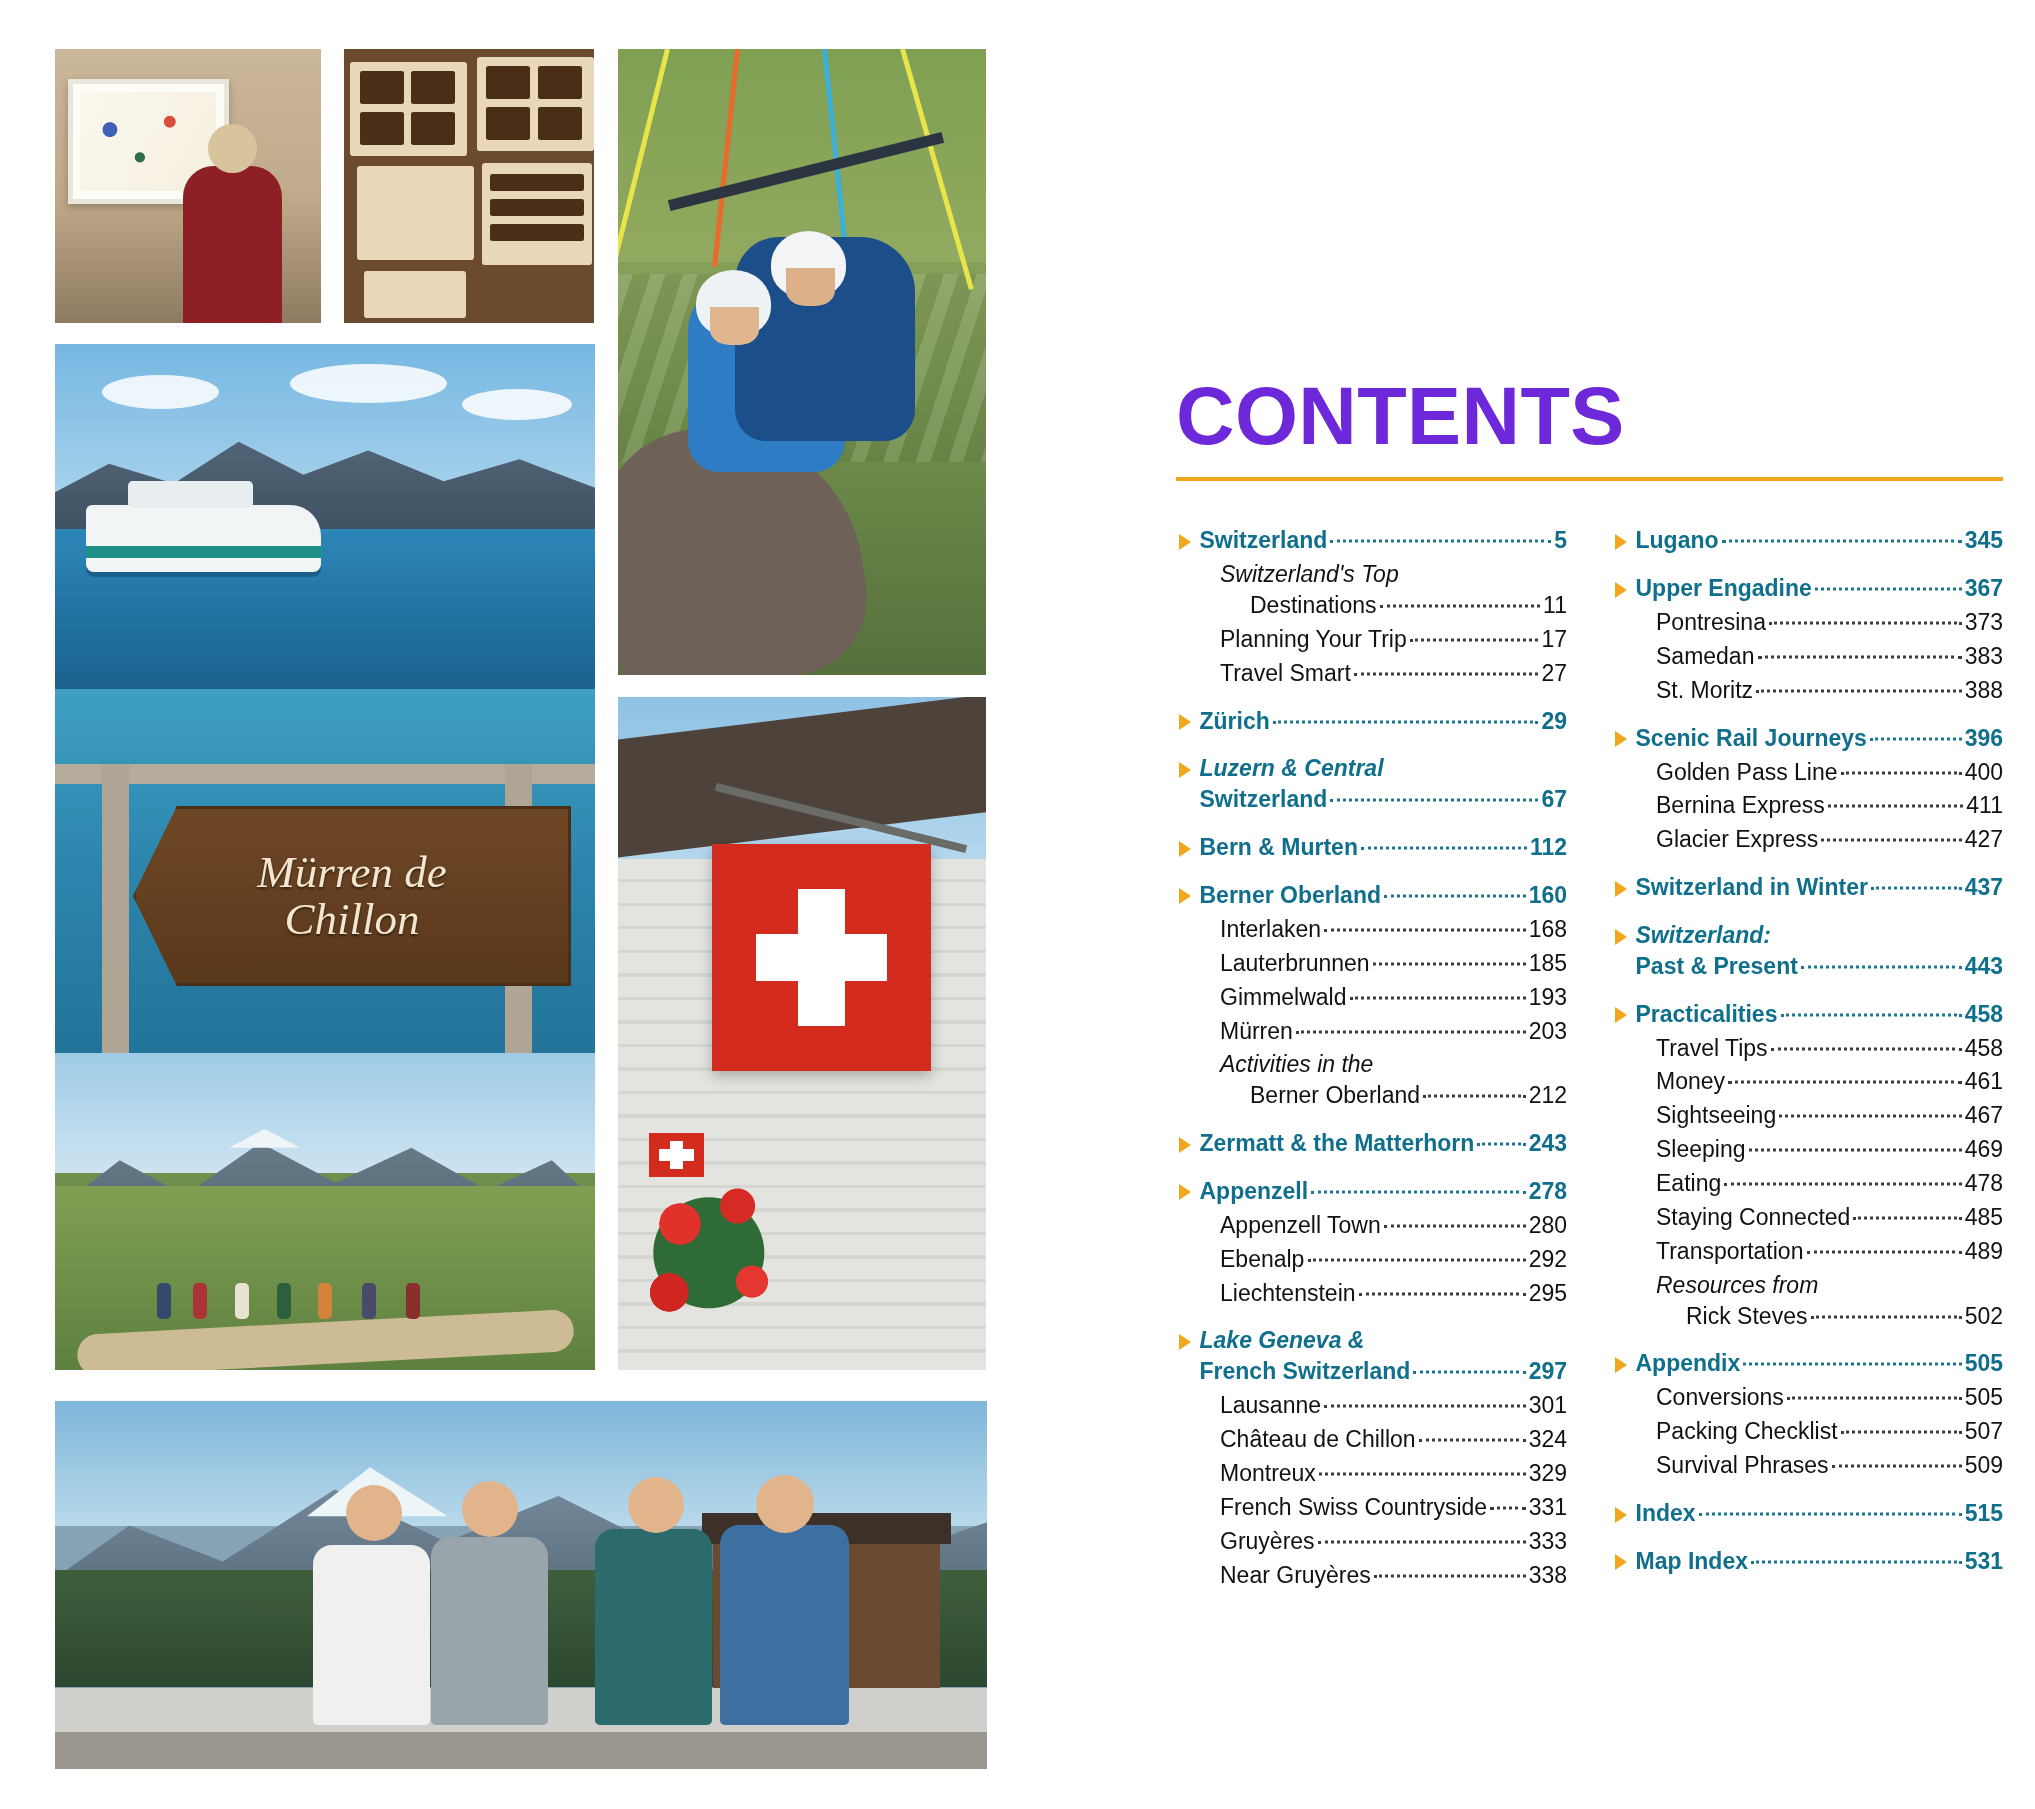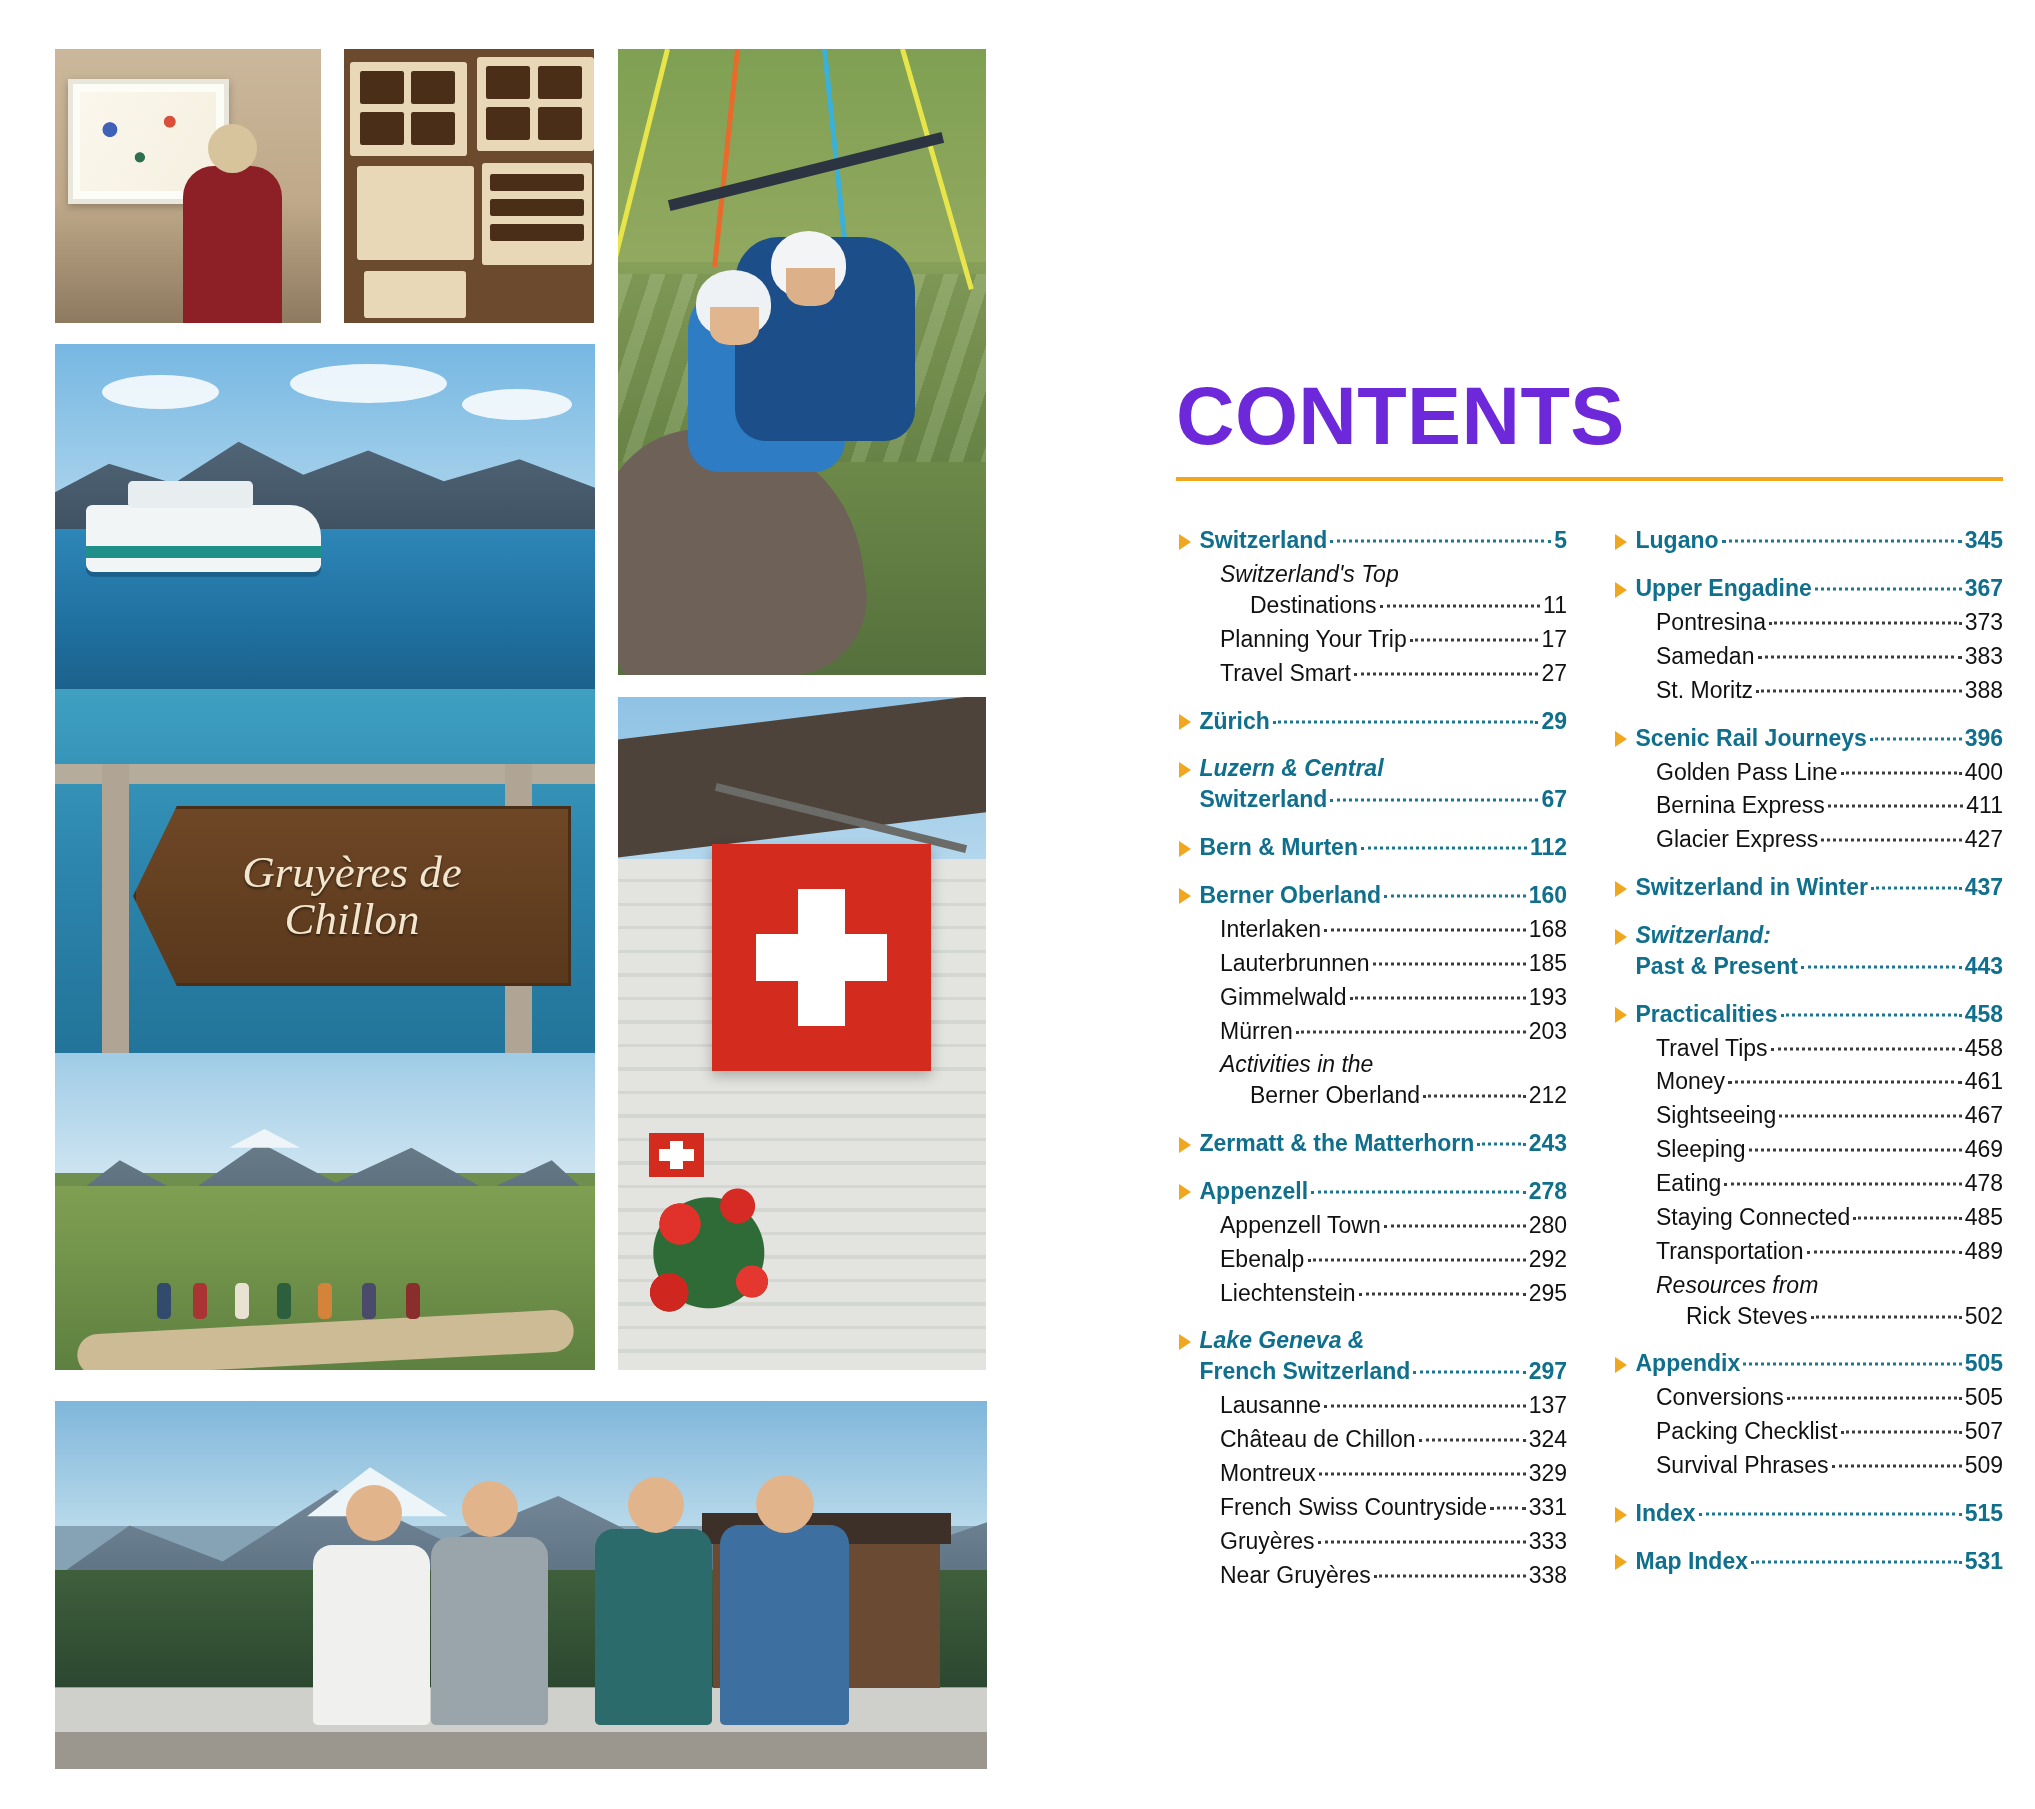--- a/index.html
+++ b/index.html
@@ -260,21 +260,21 @@
           <div class="stripe"></div>
         </div>
     </div>
 
     <div class="photo p-sign">
       <div class="bg"></div>
       <div class="rail"></div>
       <div class="post" style="left:47px;"></div>
       <div class="post" style="right:63px;"></div>
       <div class="plank">
-        <div>Gruyères de</div>
+        <div>Mürren de</div>
         <div>Chillon</div>
       </div>
     </div>
 
     <div class="photo p-hike">
       <div class="sky"></div>
       <div class="peaks"></div>
       <div class="snow"></div>
       <div class="meadow"></div>
       <div class="trail"></div>
@@ -472,21 +472,21 @@
             <span class="line2">
               <span class="label">French Switzerland</span>
               <span class="dots"></span>
               <span class="pg">297</span>
             </span>
           </div>
           <div class="entry lvl2">
             <span class="txtwrap">
               <span class="label">Lausanne</span>
               <span class="dots"></span>
-              <span class="pg">137</span>
+              <span class="pg">301</span>
             </span>
           </div>
           <div class="entry lvl2">
             <span class="txtwrap">
               <span class="label">Château de Chillon</span>
               <span class="dots"></span>
               <span class="pg">324</span>
             </span>
           </div>
           <div class="entry lvl2">

